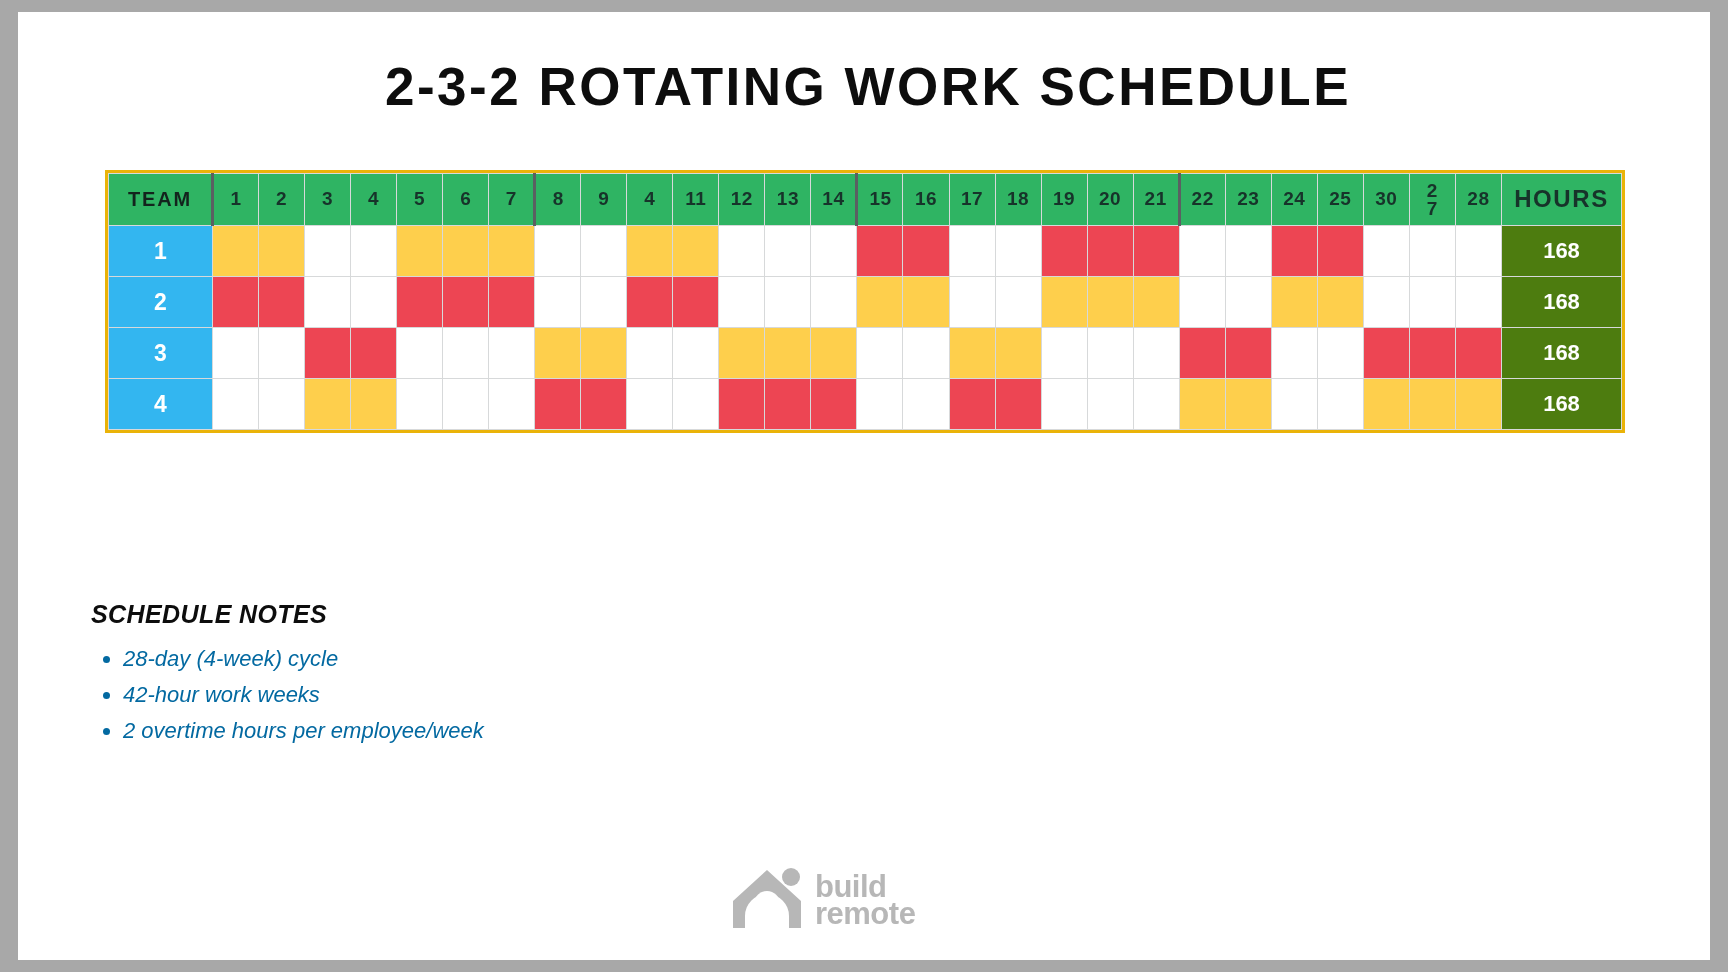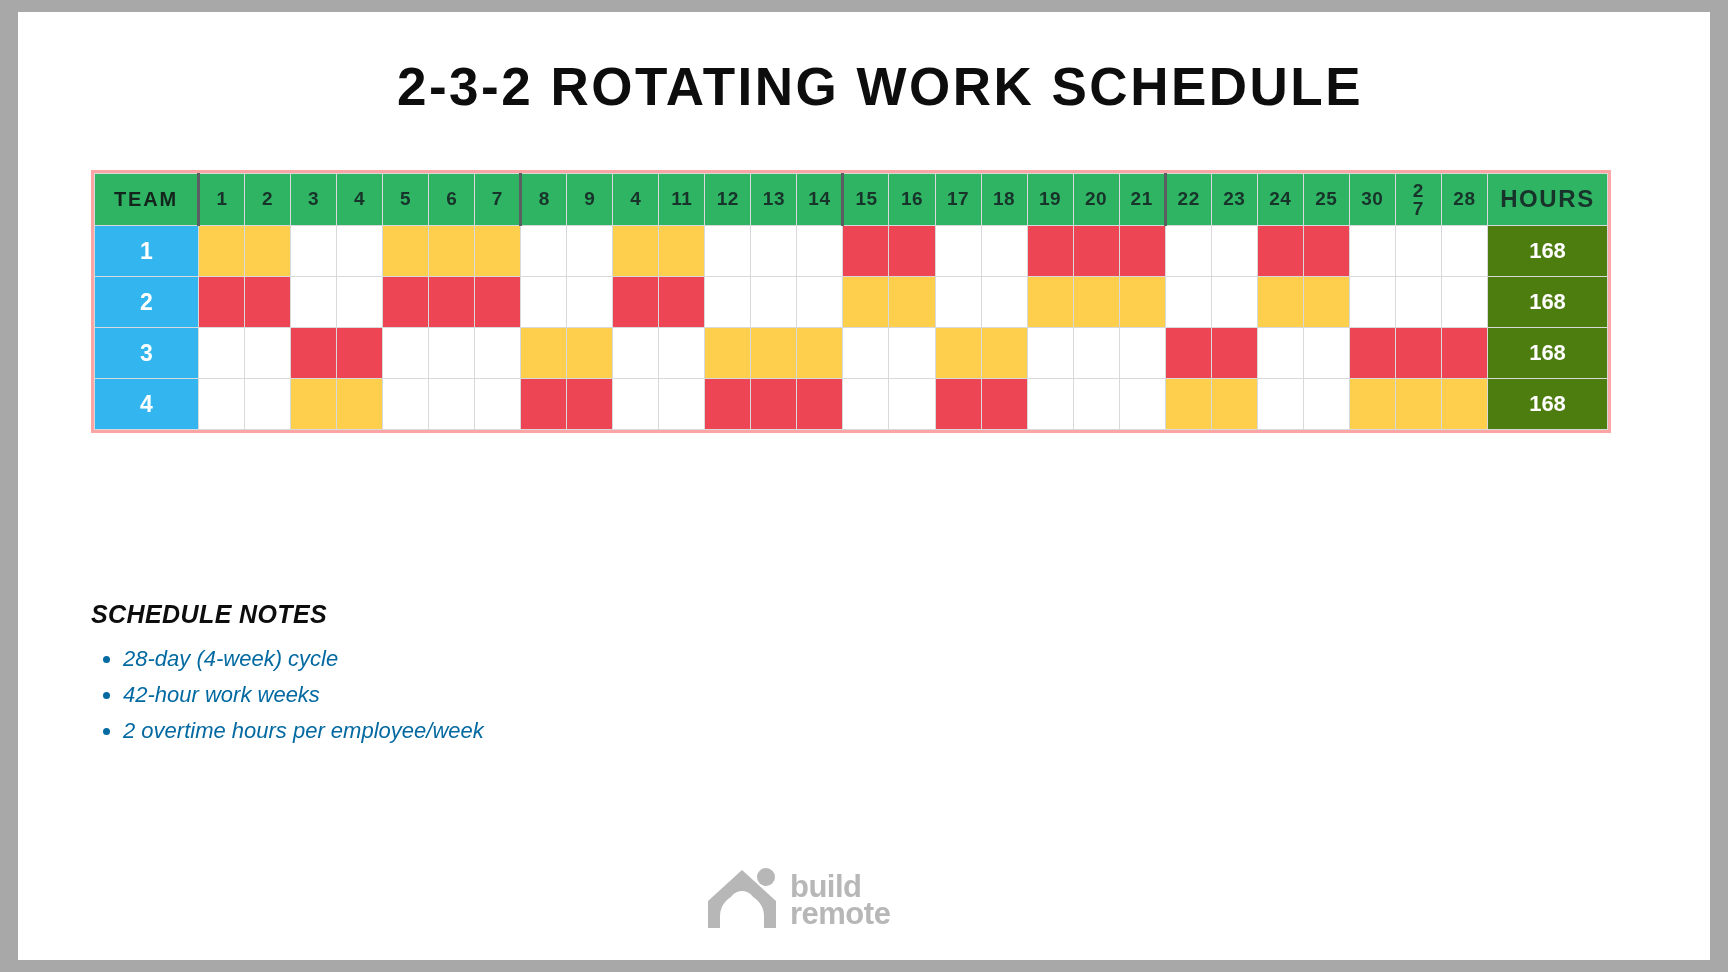--- a/index.html
+++ b/index.html
@@ -11,35 +11,35 @@
   }
   .canvas{
     position:absolute;
     left:18px;top:12px;
     width:1692px;height:948px;
     background:#ffffff;
     box-sizing:border-box;
   }
   .title{
     position:absolute;
-    left:16px;top:44px;width:1692px;
+    left:4px;top:44px;width:1692px;
     text-align:center;
     font-size:53px;
     font-weight:800;
     letter-spacing:2.5px;
     color:#0d0d0d;
     font-family:"Liberation Sans", sans-serif;
   }
 
   
   .grid-wrap{
     position:absolute;
-    left:73px;top:158px;
+    left:87px;top:158px;
     width:1520px;height:263px;
-    border:3px solid #fca5a5;
+    border:3px solid #eab308;
     box-sizing:border-box;
     background:#fff;
   }
   table.grid{
     border-collapse:collapse;
     width:100%;
     height:100%;
     table-layout:fixed;
   }
   table.grid td,table.grid th{
@@ -140,21 +140,21 @@
   .swatch.night{background:#ed4553;}
   .legend-text{
     margin-left:22px;
     font-size:25px;color:#17191a;
   }
   .legend-text b{font-weight:800;color:#0d0d0d;}
 
   
   .logo{
     position:absolute;
-    left:688px;top:856px;
+    left:713px;top:856px;
     display:flex;align-items:center;
   }
   .logo-mark{flex:0 0 auto;}
   .logo-words{
     margin-left:10px;
     color:#b7b7b7;
     font-weight:800;
     font-size:31px;
     line-height:0.86;
     letter-spacing:-0.5px;

